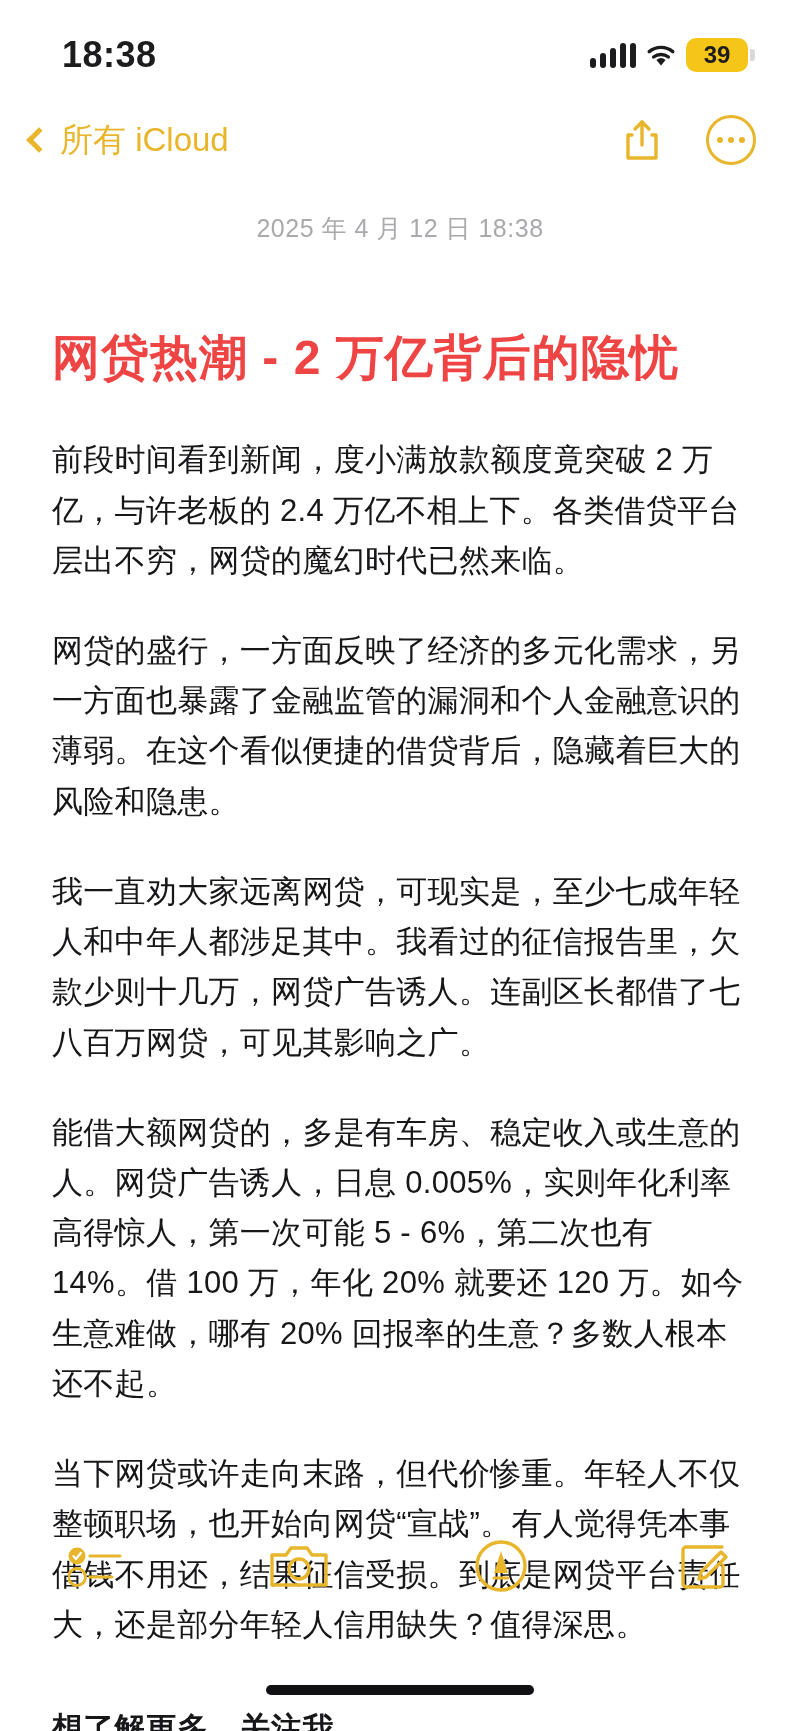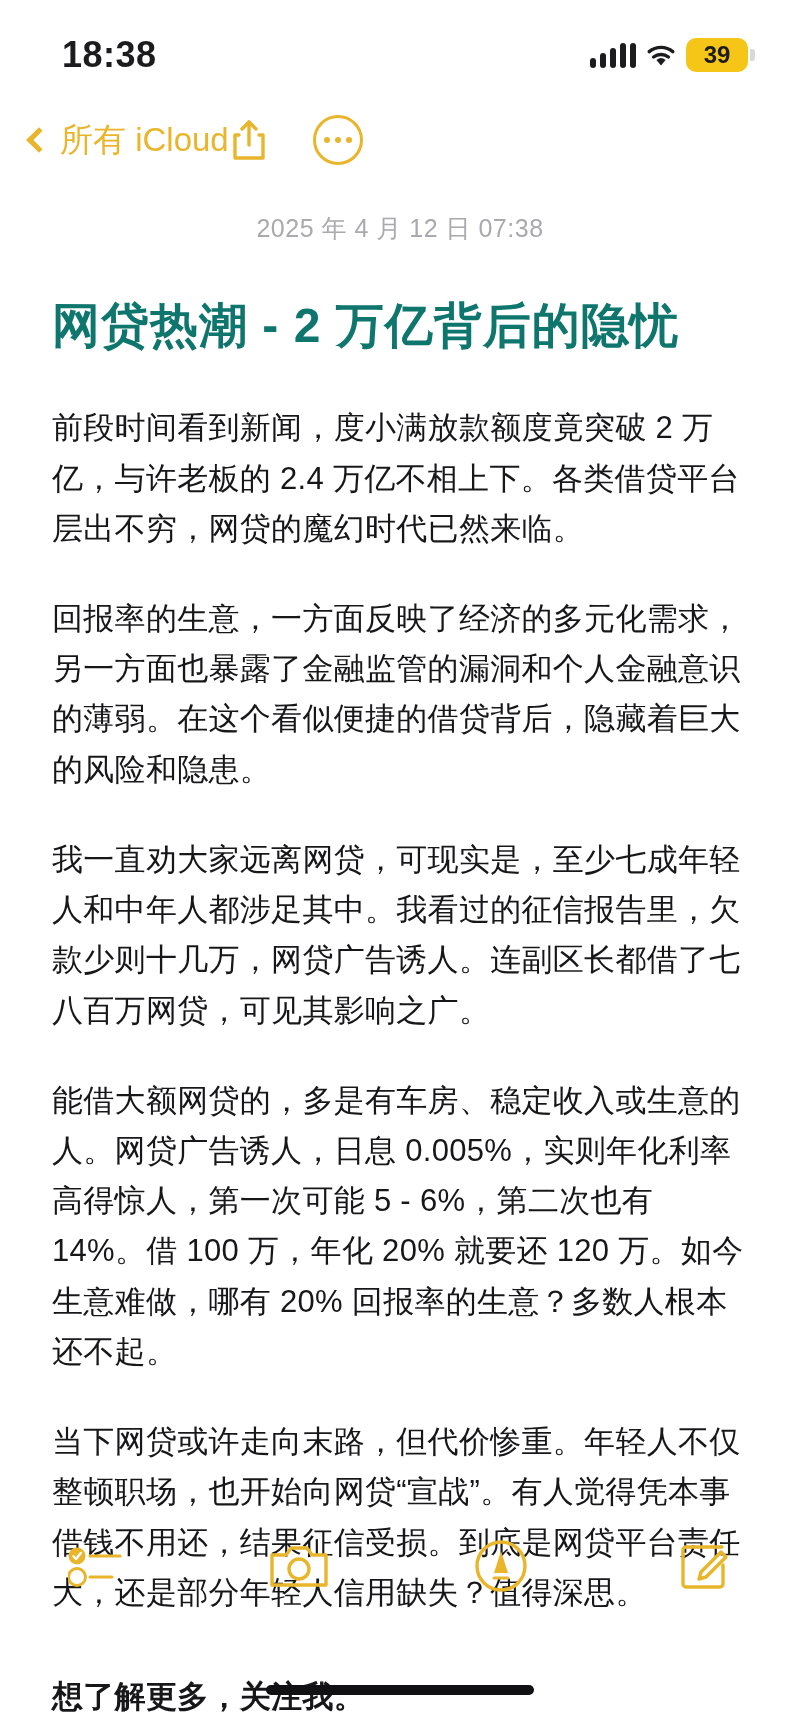--- a/index.html
+++ b/index.html
@@ -78,21 +78,21 @@
     height: 12px;
     background: #d9d9d9;
     border-radius: 0 3px 3px 0;
   }
 
   
   .navbar {
     height: 96px;
     display: flex;
     align-items: center;
-    justify-content: flex-start;
+    justify-content: space-between;
     padding: 0 44px 0 20px;
   }
   .nav-back {
     display: flex;
     align-items: center;
     gap: 8px;
     color: #e8b52b;
     font-size: 33px;
   }
   .nav-back .chev {
@@ -130,22 +130,22 @@
   .note-date {
     text-align: center;
     color: #a9a9ae;
     font-size: 25px;
     margin-top: 24px;
     letter-spacing: 0.5px;
   }
   .note-title {
     font-size: 48px;
     font-weight: bold;
-    color: #0f766e;
-    margin-top: 50px;
+    color: #ef4444;
+    margin-top: 82px;
     letter-spacing: 1px;
     line-height: 1.3;
   }
   .note-body p {
     font-size: 31px;
     line-height: 1.62;
     color: #17171a;
     margin-top: 40px;
     letter-spacing: 0.3px;
   }
@@ -229,25 +229,25 @@
       </svg>
       <div class="icon-more">
         <i></i>
           <i></i>
           <i></i>
       </div>
     </div>
   </div>
 
   <div class="note">
-    <div class="note-date">2025 年 4 月 12 日 07:38</div>
+    <div class="note-date">2025 年 4 月 12 日 18:38</div>
     <div class="note-title">网贷热潮 - 2 万亿背后的隐忧</div>
     <div class="note-body">
       <p class="first">前段时间看到新闻，度小满放款额度竟突破 2 万亿，与许老板的 2.4 万亿不相上下。各类借贷平台层出不穷，网贷的魔幻时代已然来临。</p>
-      <p>回报率的生意，一方面反映了经济的多元化需求，另一方面也暴露了金融监管的漏洞和个人金融意识的薄弱。在这个看似便捷的借贷背后，隐藏着巨大的风险和隐患。</p>
+      <p>网贷的盛行，一方面反映了经济的多元化需求，另一方面也暴露了金融监管的漏洞和个人金融意识的薄弱。在这个看似便捷的借贷背后，隐藏着巨大的风险和隐患。</p>
       <p>我一直劝大家远离网贷，可现实是，至少七成年轻人和中年人都涉足其中。我看过的征信报告里，欠款少则十几万，网贷广告诱人。连副区长都借了七八百万网贷，可见其影响之广。</p>
       <p>能借大额网贷的，多是有车房、稳定收入或生意的人。网贷广告诱人，日息 0.005%，实则年化利率高得惊人，第一次可能 5 - 6%，第二次也有 14%。借 100 万，年化 20% 就要还 120 万。如今生意难做，哪有 20% 回报率的生意？多数人根本还不起。</p>
       <p>当下网贷或许走向末路，但代价惨重。年轻人不仅整顿职场，也开始向网贷“宣战”。有人觉得凭本事借钱不用还，结果征信受损。到底是网贷平台责任大，还是部分年轻人信用缺失？值得深思。</p>
       <p class="bold">想了解更多，关注我。</p>
     </div>
   </div>
 
   <div class="toolbar">
     <div class="tb-btn">
       <svg class="checklist-icon" viewBox="0 0 56 44">

